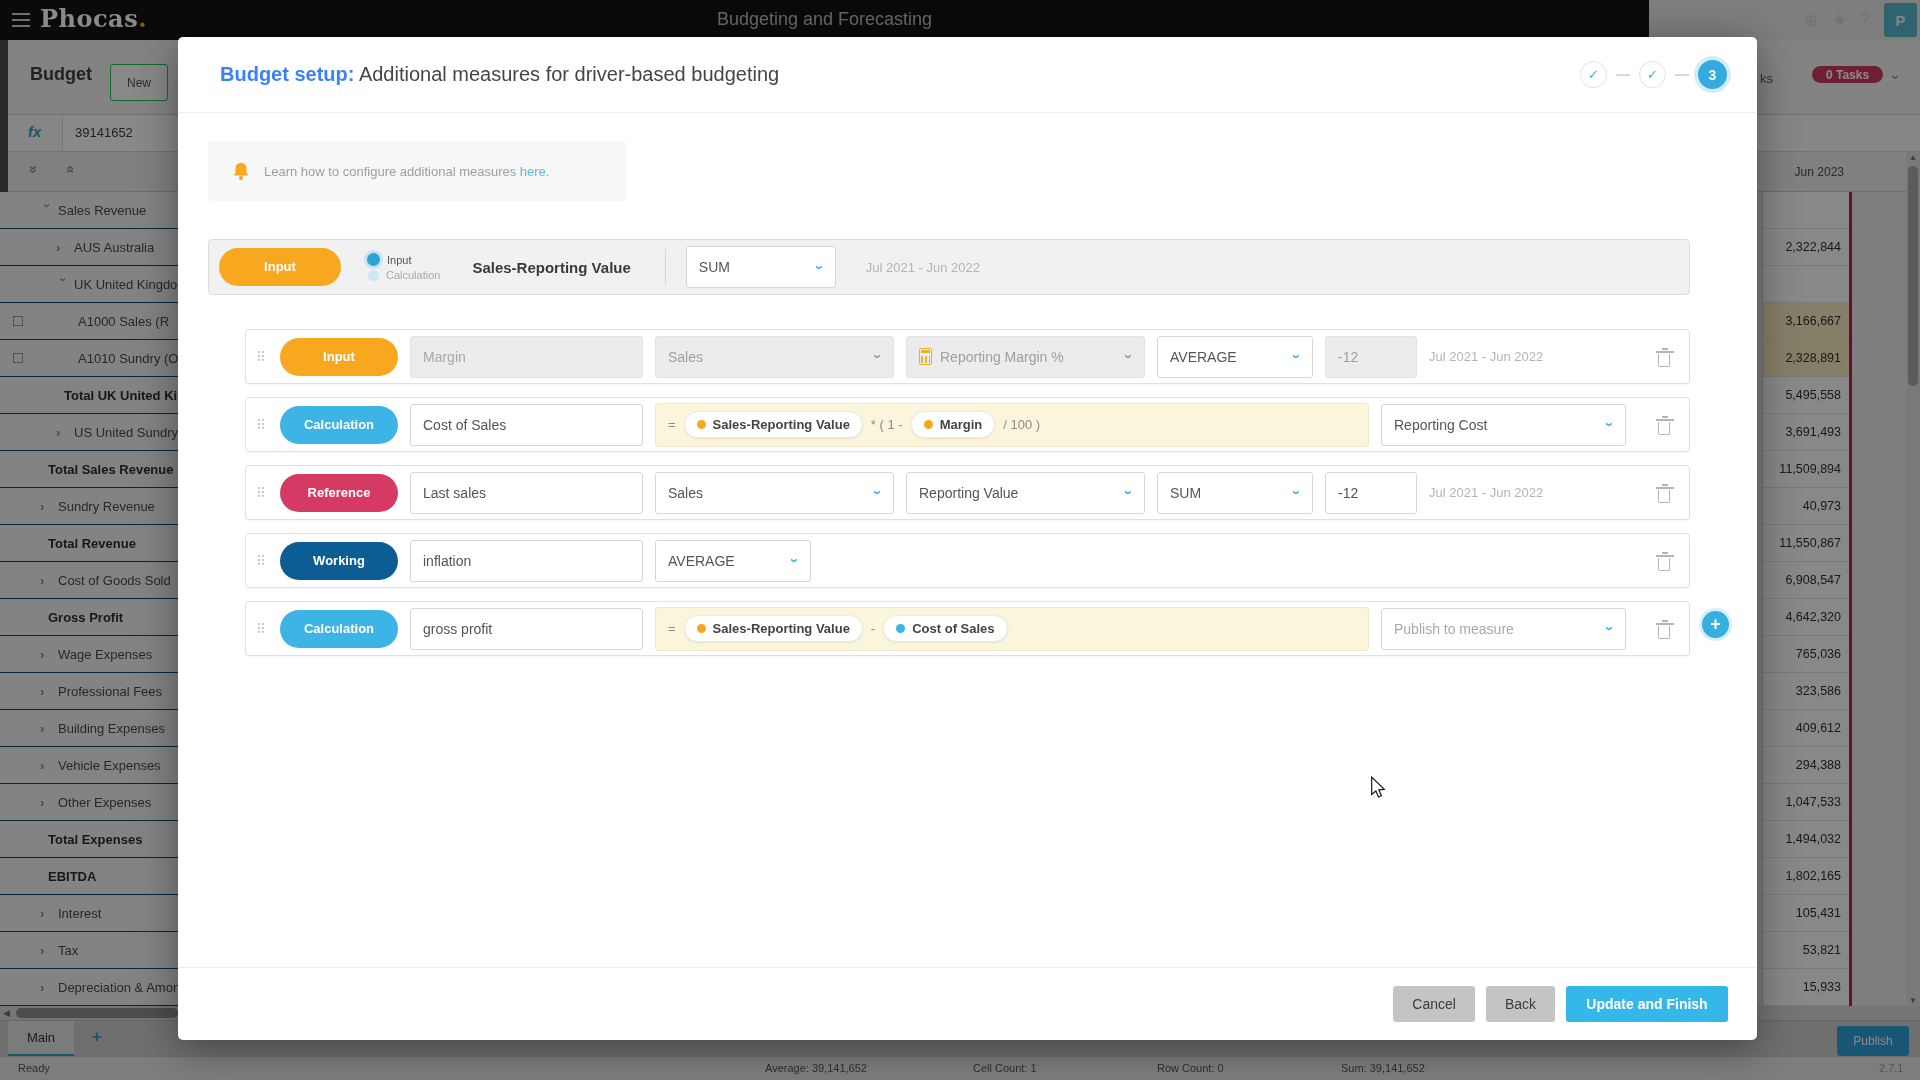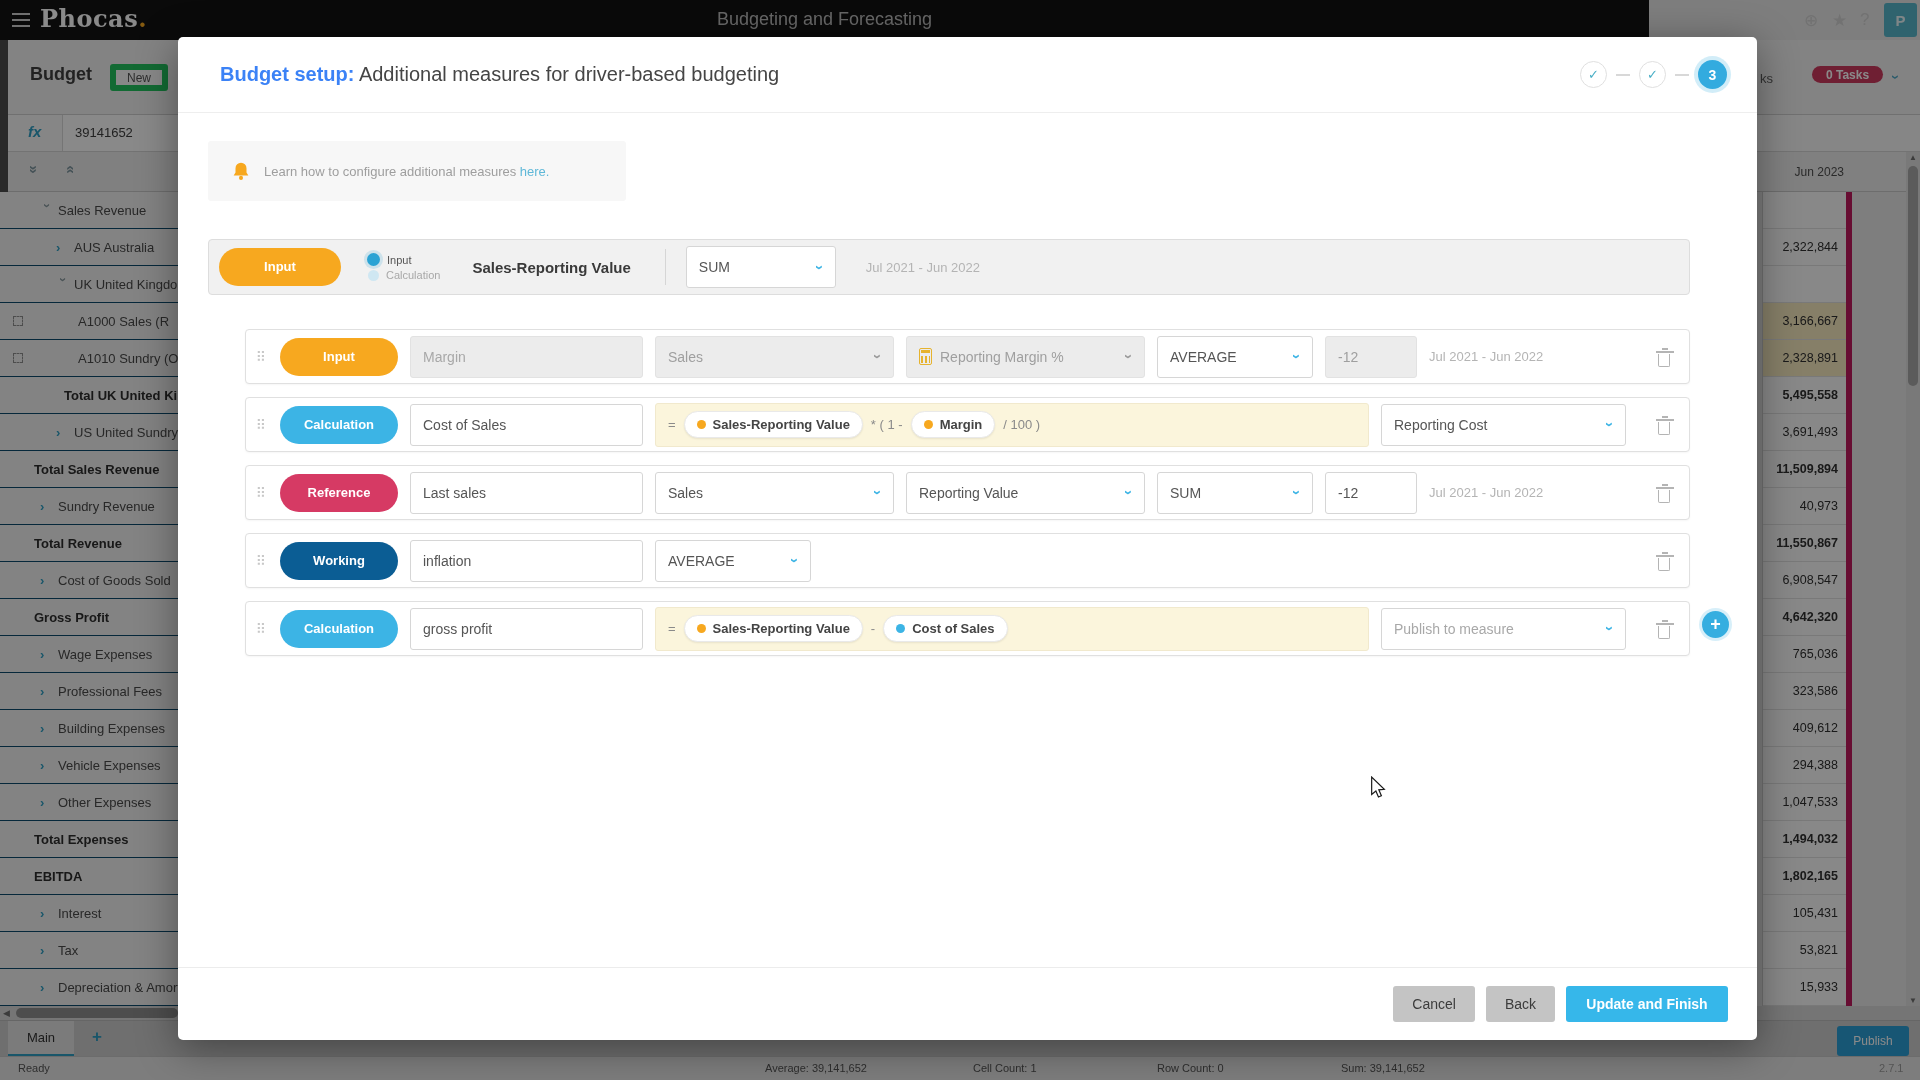--- a/index.html
+++ b/index.html
@@ -20,22 +20,22 @@
                font-size:18px; color:#bfbfbf; }
   .tb-ic { position:absolute; top:10px; font-size:17px; color:#d2d2d2; }
   .avatar { position:absolute; left:1884px; top:3px; width:33px; height:34px; border-radius:3px;
             background:#57b7cb; color:#eaf7fa; font-size:15px; font-weight:700;
             display:flex; align-items:center; justify-content:center; }
 
   
   .toolbar { position:absolute; left:0; top:40px; width:1920px; height:75px;
              background:#f2f2f2; border-bottom:1px solid #cfcfcf; }
   .budget-label { position:absolute; left:30px; top:24px; font-size:18px; font-weight:700; color:#3f3f3f; }
-  .btn-new { position:absolute; left:110px; top:24px; width:58px; height:27px; background:#fbfbfb;
-             border:6px solid #22c55e; border-radius:3px; font-size:12px; color:#555;
+  .btn-new { position:absolute; left:110px; top:24px; width:58px; height:37px; background:#fbfbfb;
+             border:1px solid #22c55e; border-radius:3px; font-size:12px; color:#555;
              display:flex; align-items:center; justify-content:center; }
   .clipped-text { position:absolute; left:1760px; top:31px; font-size:13px; color:#5f5f5f; }
   .tasks-pill { position:absolute; left:1812px; top:26px; height:17px; padding:0 14px; border-radius:14px;
                 background:#ce3a5e; color:#fff; font-size:12px; font-weight:700;
                 display:flex; align-items:center; }
   .tasks-chev { position:absolute; left:1894px; top:29px; color:#4fa8c6; font-size:14px; font-weight:700;
                 display:inline-block; transform:rotate(90deg); }
 
   
   .fxbar { position:absolute; left:0; top:115px; width:1920px; height:37px; background:#f7f7f7;
@@ -53,37 +53,37 @@
   .period-head { position:absolute; left:1762px; top:152px; width:90px; height:40px; line-height:40px;
                  text-align:right; padding-right:8px; font-size:12px; font-weight:400; color:#4f4f4f; }
 
   
   .left-strip { position:absolute; left:0; top:40px; width:8px; height:966px; background:#4d4d4d; }
   #account-rows { position:absolute; left:0; top:192px; width:280px; }
   .acc-row { position:relative; height:37px; display:flex; align-items:center;
              background:#f2f2f2; border-bottom:1px solid #0c4a6e; font-size:13px; color:#4a4a4a;
              white-space:nowrap; }
   .acc-row.bold .lbl { font-weight:700; color:#2e2e2e; }
-  .acc-row.l0 { padding-left:34px; }
+  .acc-row.l0 { padding-left:48px; }
   .acc-row.l1 { padding-left:40px; }
   .acc-row.l2 { padding-left:56px; }
   .acc-row.l2t { padding-left:64px; }
   .acc-row.l3 { padding-left:78px; }
   .chev { width:14px; margin-right:4px; font-weight:700; }
   .chev.down { color:#8a9aa0; display:inline-block; transform:rotate(90deg); }
   .chev.right { color:#2f9fc4; }
   .grid-ic { position:absolute; left:13px; width:10px; height:10px; border:1px dashed #8f8f8f; }
 
   
   #value-rows { position:absolute; left:1762px; top:192px; width:90px; border-left:1px solid #cfcfcf;
-                border-right:6px solid #be185d; }
+                border-right:3px solid #be185d; }
   .val-row { height:37px; line-height:37px; text-align:right; padding-right:8px; font-size:12.5px;
              color:#303030; background:#fcfcfc; border-bottom:1px solid #e0e0e0; }
   .val-row.hl { background:#f7ea C0; background:#f7eac0; }
-  .val-row.vbold { font-weight:700;text-align:right; }
+  .val-row.vbold { font-weight:400;text-align:right; }
   .vscroll { position:absolute; left:1906px; top:152px; width:14px; height:854px; background:#e0e0e0; }
   .vthumb { position:absolute; left:2px; top:10px; width:10px; height:220px; background:#a8a8a8; border-radius:5px; }
   .varrow { position:absolute; left:3px; font-size:8px; color:#6f6f6f; }
 
   
   .hscroll { position:absolute; left:0; top:1006px; width:1920px; height:14px; background:#d9d9d9; }
   .hthumb { position:absolute; left:16px; top:2px; width:162px; height:10px; background:#8f8f8f; border-radius:5px; }
   .harrow { position:absolute; left:3px; top:2px; font-size:9px; color:#6d6d6d; }
   .tabbar { position:absolute; left:0; top:1020px; width:1920px; height:36px; background:#cdcdcd;
             border-top:1px solid #bcbcbc; }

